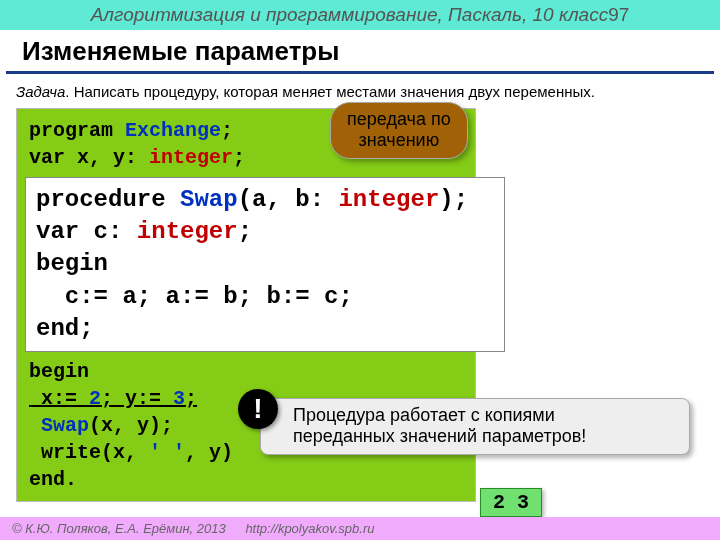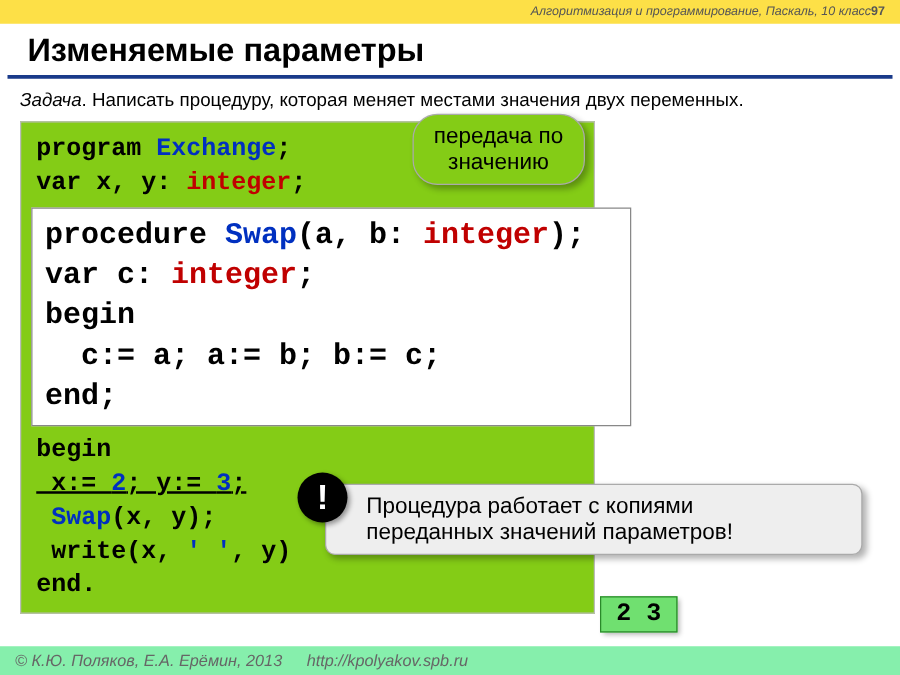--- a/index.html
+++ b/index.html
@@ -1,34 +1,34 @@
 <!DOCTYPE html>
 <html><head>
 <meta charset="utf-8">
 <style>
   * { margin: 0; padding: 0; box-sizing: border-box; }
   body { font-family: Arial, sans-serif; background: #fff; width: 720px; height: 540px; overflow: hidden; position: relative; }
-  .header { background: #fde047; padding: 4px 12px; font-style: italic; font-size: 10px; color: #555; display: flex; justify-content: flex-end; }
-  .page-num { font-weight: bold; font-style: normal; }
+  .header { background: #5eead4; padding: 4px 12px; font-style: italic; font-size: 19px; color: #555; display: flex; justify-content: center; }
+  .page-num { font-weight: normal; font-style: normal; }
   .title { font-size: 26px; font-weight: bold; color: #000; padding: 6px 16px 4px; border-bottom: 3px solid #1a3a8a; margin: 0 6px; }
   .task { padding: 8px 36px 6px 16px; font-size: 15px; line-height: 1.3; }
   .task-label { font-style: italic; }
   .content { position: relative; padding: 0 16px; }
   .code-outer { background: #84cc16; border: 1px solid #bbb; padding: 8px 12px 8px 12px; font-family: "Courier New", monospace; font-size: 20px; font-weight: bold; line-height: 1.35; width: 460px; }
   .code-inner { background: #fff; border: 1px solid #888; padding: 6px 10px; margin: 6px -4px 6px -4px; font-family: "Courier New", monospace; font-size: 24px; font-weight: bold; line-height: 1.35; width: 480px; }
   .kw { color: #000; }
   .name-blue { color: #0030c0; }
   .type-red { color: #c00000; }
   .lit { color: #0030c0; }
   .str { color: #0030c0; }
-  .callout-top { position: absolute; top: -6px; left: 330px; background: #84cc16; border: 1px solid #aaa; border-radius: 20px; padding: 6px 16px; font-size: 18px; text-align: center; box-shadow: 3px 3px 5px rgba(0,0,0,0.3); line-height: 1.2; }
+  .callout-top { position: absolute; top: -6px; left: 330px; background: #a16207; border: 1px solid #aaa; border-radius: 20px; padding: 6px 16px; font-size: 18px; text-align: center; box-shadow: 3px 3px 5px rgba(0,0,0,0.3); line-height: 1.2; }
   .callout-mid { position: absolute; top: 290px; left: 260px; background: #eee; border: 1px solid #aaa; border-radius: 8px; padding: 6px 32px 6px 32px; font-size: 18px; box-shadow: 3px 3px 5px rgba(0,0,0,0.3); line-height: 1.2; width: 430px; }
   .badge-excl { position: absolute; top: 281px; left: 238px; width: 40px; height: 40px; background: #000; color: #fff; border-radius: 50%; font-size: 28px; font-weight: bold; display: flex; align-items: center; justify-content: center; box-shadow: 2px 2px 4px rgba(0,0,0,0.4); z-index: 2; }
   .output { position: absolute; top: 380px; left: 480px; background: #70e070; border: 1px solid #2a8a2a; padding: 2px 12px; font-family: "Courier New", monospace; font-size: 20px; font-weight: bold; box-shadow: 2px 2px 4px rgba(0,0,0,0.3); }
-  .footer { position: absolute; bottom: 0; left: 0; right: 0; background: #86efac; padding: 4px 12px; font-style: italic; font-size: 13px; color: #666; }
+  .footer { position: absolute; bottom: 0; left: 0; right: 0; background: #f0abfc; padding: 4px 12px; font-style: italic; font-size: 13px; color: #666; }
   .footer a { color: #666; margin-left: 16px; }
 </style>
 </head>
 <body>
 
 <div class="header">
   <span>Алгоритмизация и программирование, Паскаль, 10 класс</span>
   <span class="page-num">97</span>
 </div>
 

